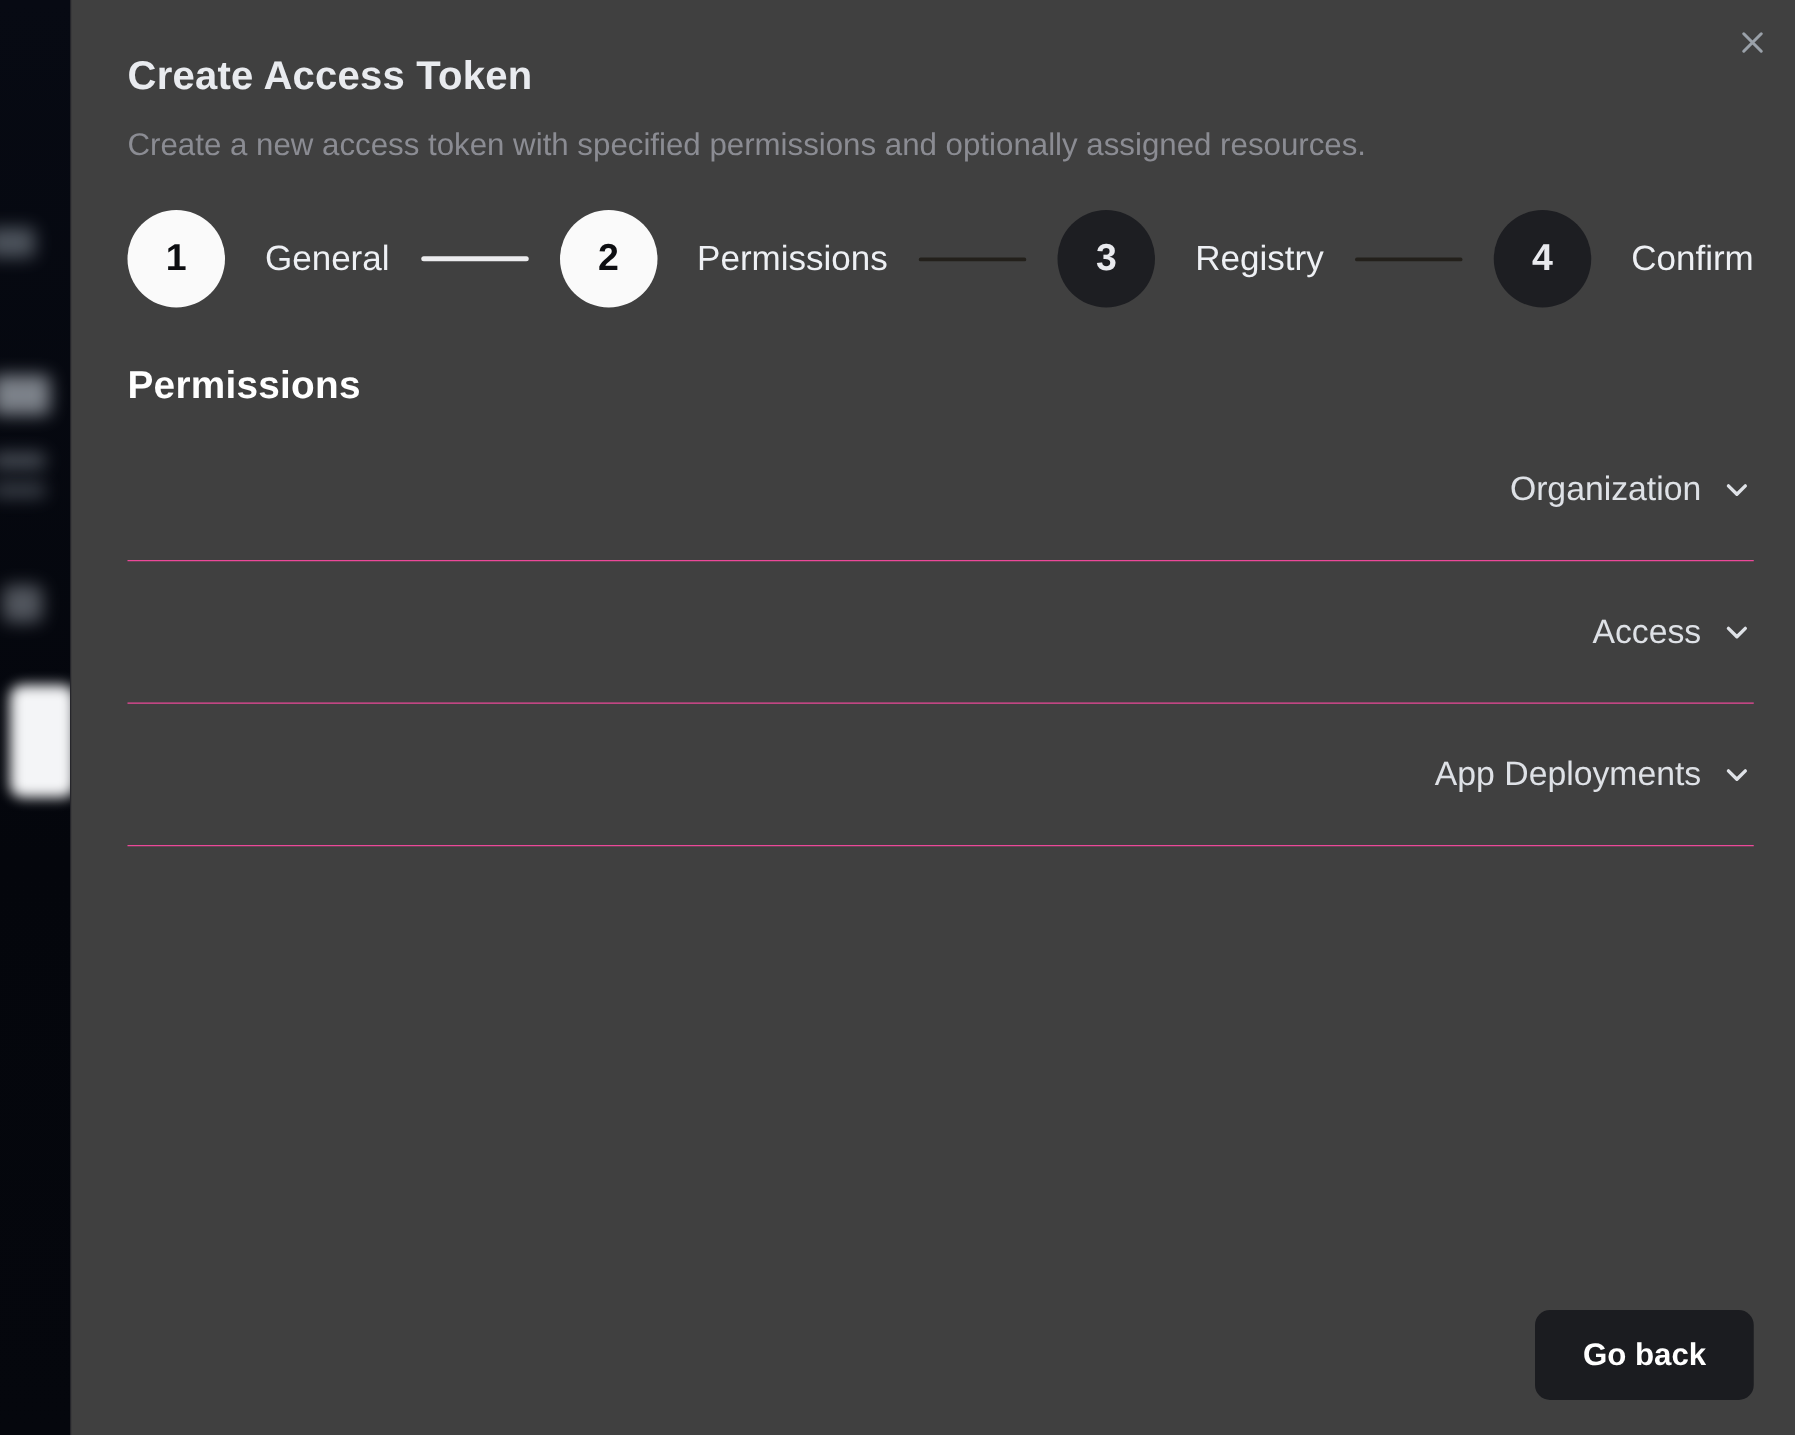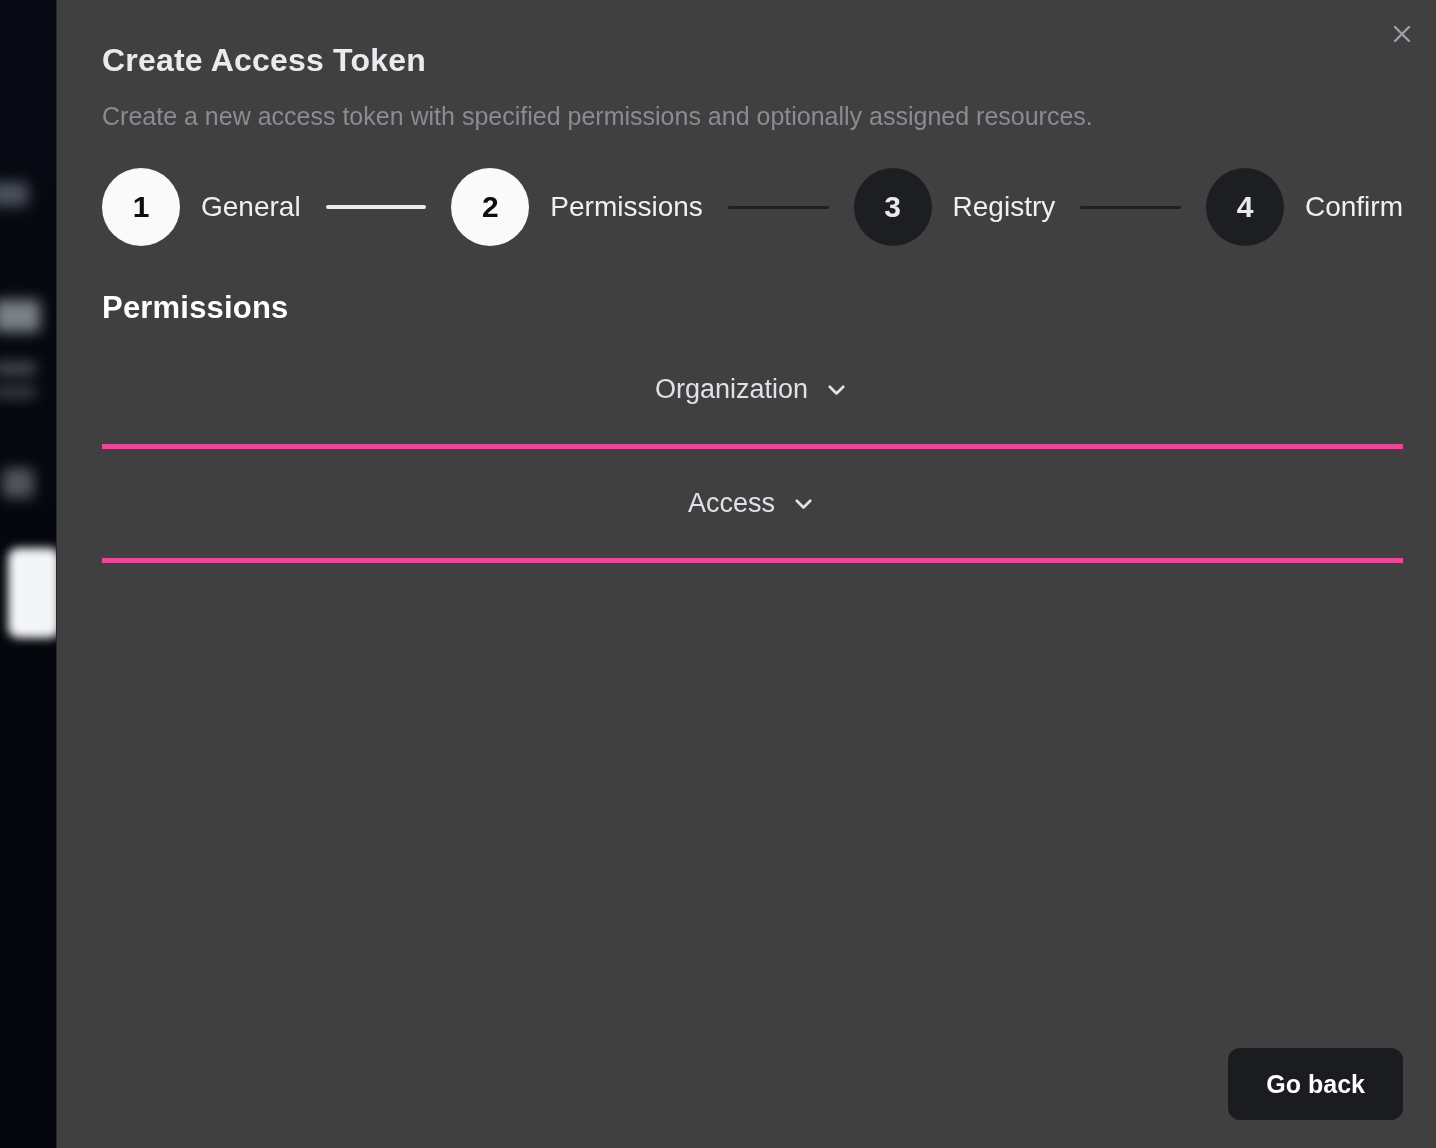--- a/index.html
+++ b/index.html
@@ -58,38 +58,38 @@
   }
   .step { display:flex; align-items:center; flex-shrink:0; }
   .step-circle {
     width:78px; height:78px; border-radius:50%;
     display:flex; align-items:center; justify-content:center;
     font-size:30px; font-weight:bold;
   }
   .step--done .step-circle, .step--active .step-circle { background:#fafafa; color:#0d0e11; }
   .step--todo .step-circle { background:#1d1e22; color:#e9eaee; }
   .step-label {
-    margin-left:21px;
+    margin-left:32px;
     font-size:28px; font-weight:500; color:#eef0f4;
   }
   .connector { flex:1; margin:0 25px; border-radius:2px; }
   .connector--done { height:4px; background:#ececee; }
   .connector--todo { height:3px; background:#23201b; }
 
   
   .section-heading {
     margin-top:44px;
     font-size:31px; font-weight:800; letter-spacing:.2px;
     color:#ffffff;
   }
   .perm-list { margin-top:9px; }
   .perm-row {
     height:114px;
-    display:flex; align-items:center; justify-content:center;
-    border-bottom:5px solid #ec4899;
+    display:flex; align-items:center; justify-content:flex-end;
+    border-bottom:1px solid #ec4899;
     cursor:pointer;
   }
   .perm-label { font-size:27px; font-weight:500; color:#dee1e6; }
   .perm-right { display:flex; align-items:center; }
   .perm-selected {
     font-size:25px; font-weight:600; color:#e7e9ed;
     margin-right:15px;
   }
   .chevron { display:flex; align-items:center; }
 
@@ -178,20 +178,31 @@
         <span class="chevron">
           <svg width="27" height="27" viewBox="0 0 24 24">
               <path d="M6 9.5l6 6 6-6" stroke="#dfe2e7" stroke-width="2.4" fill="none" stroke-linecap="round" stroke-linejoin="round"></path>
             </svg>
         </span>
       </span>
     </div>
 
 
 
+    <div class="perm-row">
+      <span class="perm-label">App Deployments</span>
+      <span class="perm-right">
+        <span class="perm-selected"></span>
+        <span class="chevron">
+          <svg width="27" height="27" viewBox="0 0 24 24">
+              <path d="M6 9.5l6 6 6-6" stroke="#dfe2e7" stroke-width="2.4" fill="none" stroke-linecap="round" stroke-linejoin="round"></path>
+            </svg>
+        </span>
+      </span>
+    </div>
 
   </div>
 
   <div class="footer">
     <button class="btn btn-secondary">Go back</button>
   </div>
 
 </div>
 
 </body></html>

